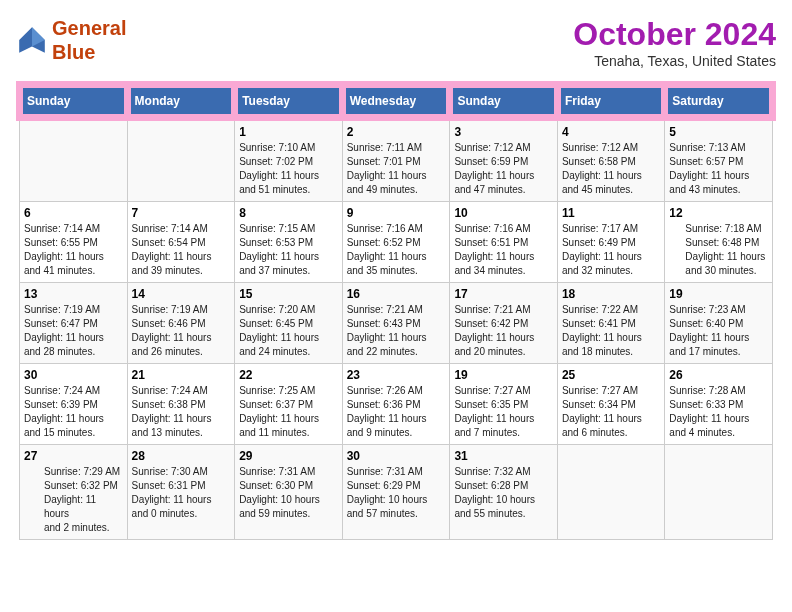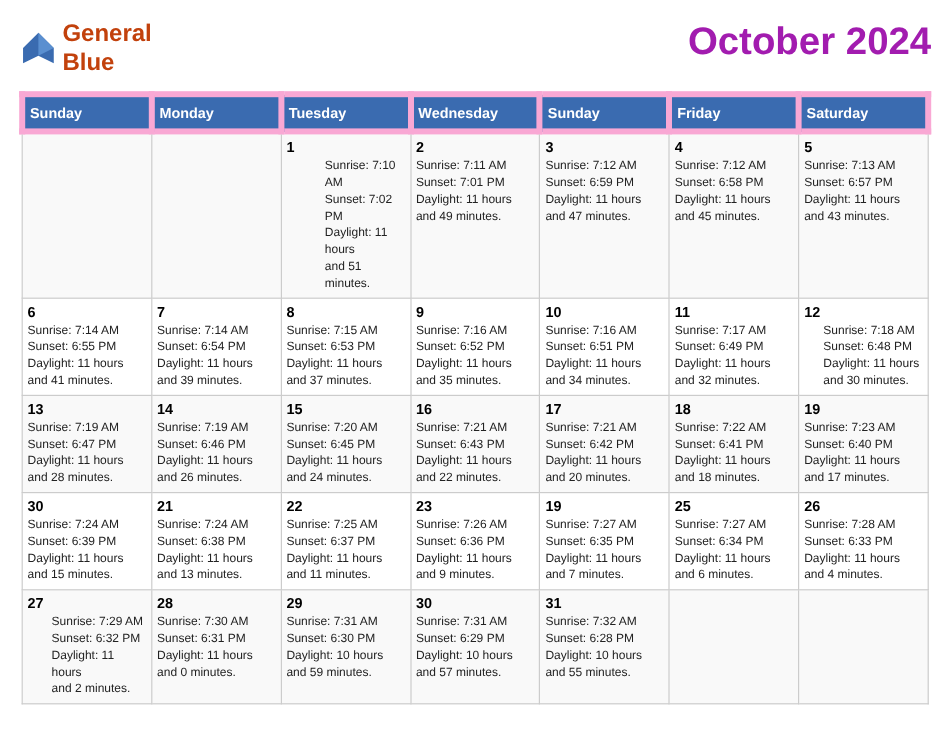--- a/index.html
+++ b/index.html
@@ -50,21 +50,21 @@
     }
     thead tr {
       background-color: #3a6bb0;
       color: #fff;
     }
     thead th {
       padding: 6px 4px;
       text-align: left;
       font-size: 12px;
       font-weight: bold;
-      border: 5px solid #f9a8d4;
+      border: 7px solid #f9a8d4;
     }
     tbody td {
       vertical-align: top;
       padding: 4px 4px;
       border: 1px solid #ccc;
       width: 108px;
       min-height: 70px;
       height: 80px;
       background: #fff;
     }
@@ -98,20 +98,21 @@
       <polygon points="20,4 36,20 36,36 20,28 4,36 4,20" fill="#3a6bb0"></polygon>
       <polygon points="20,4 36,20 20,28" fill="#5a8fd0"></polygon>
     </svg>
     <div class="logo-text">
       <div>General</div>
       <div>Blue</div>
     </div>
   </div>
   <div class="title-block">
     <div class="month-title">October 2024</div>
+    <div class="location">Tenaha, Texas, United States</div>
   </div>
 </div>
 
 <table>
   <thead>
     <tr>
 
     <th>Sunday</th>
         <th>Monday</th>
         <th>Tuesday</th>
@@ -120,21 +121,21 @@
         <th>Friday</th>
         <th>Saturday</th>
       </tr>
   </thead>
   <tbody id="calendar-body">
   <tr>
         <td class="empty-cell"></td>
         <td class="empty-cell"></td>
         <td>
           <span class="day-num">1</span>
-          <div class="day-info" style="white-space: pre-line; margin-left: 32px;">Sunrise: 7:10 AM
+          <div class="day-info" style="white-space: pre-line;">Sunrise: 7:10 AM
 Sunset: 7:02 PM
 Daylight: 11 hours
 and 51 minutes.</div>
         </td>
         <td>
           <span class="day-num">2</span>
           <div class="day-info" style="white-space: pre-line;">Sunrise: 7:11 AM
 Sunset: 7:01 PM
 Daylight: 11 hours
 and 49 minutes.</div>

